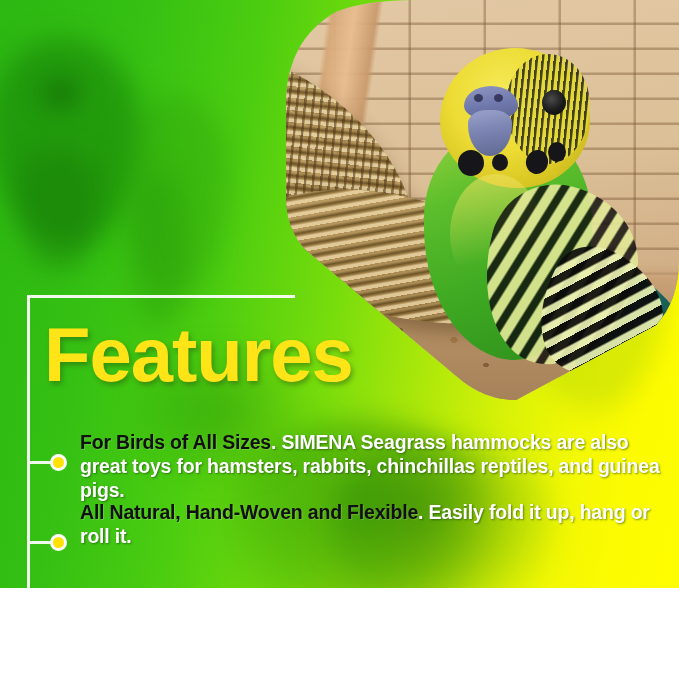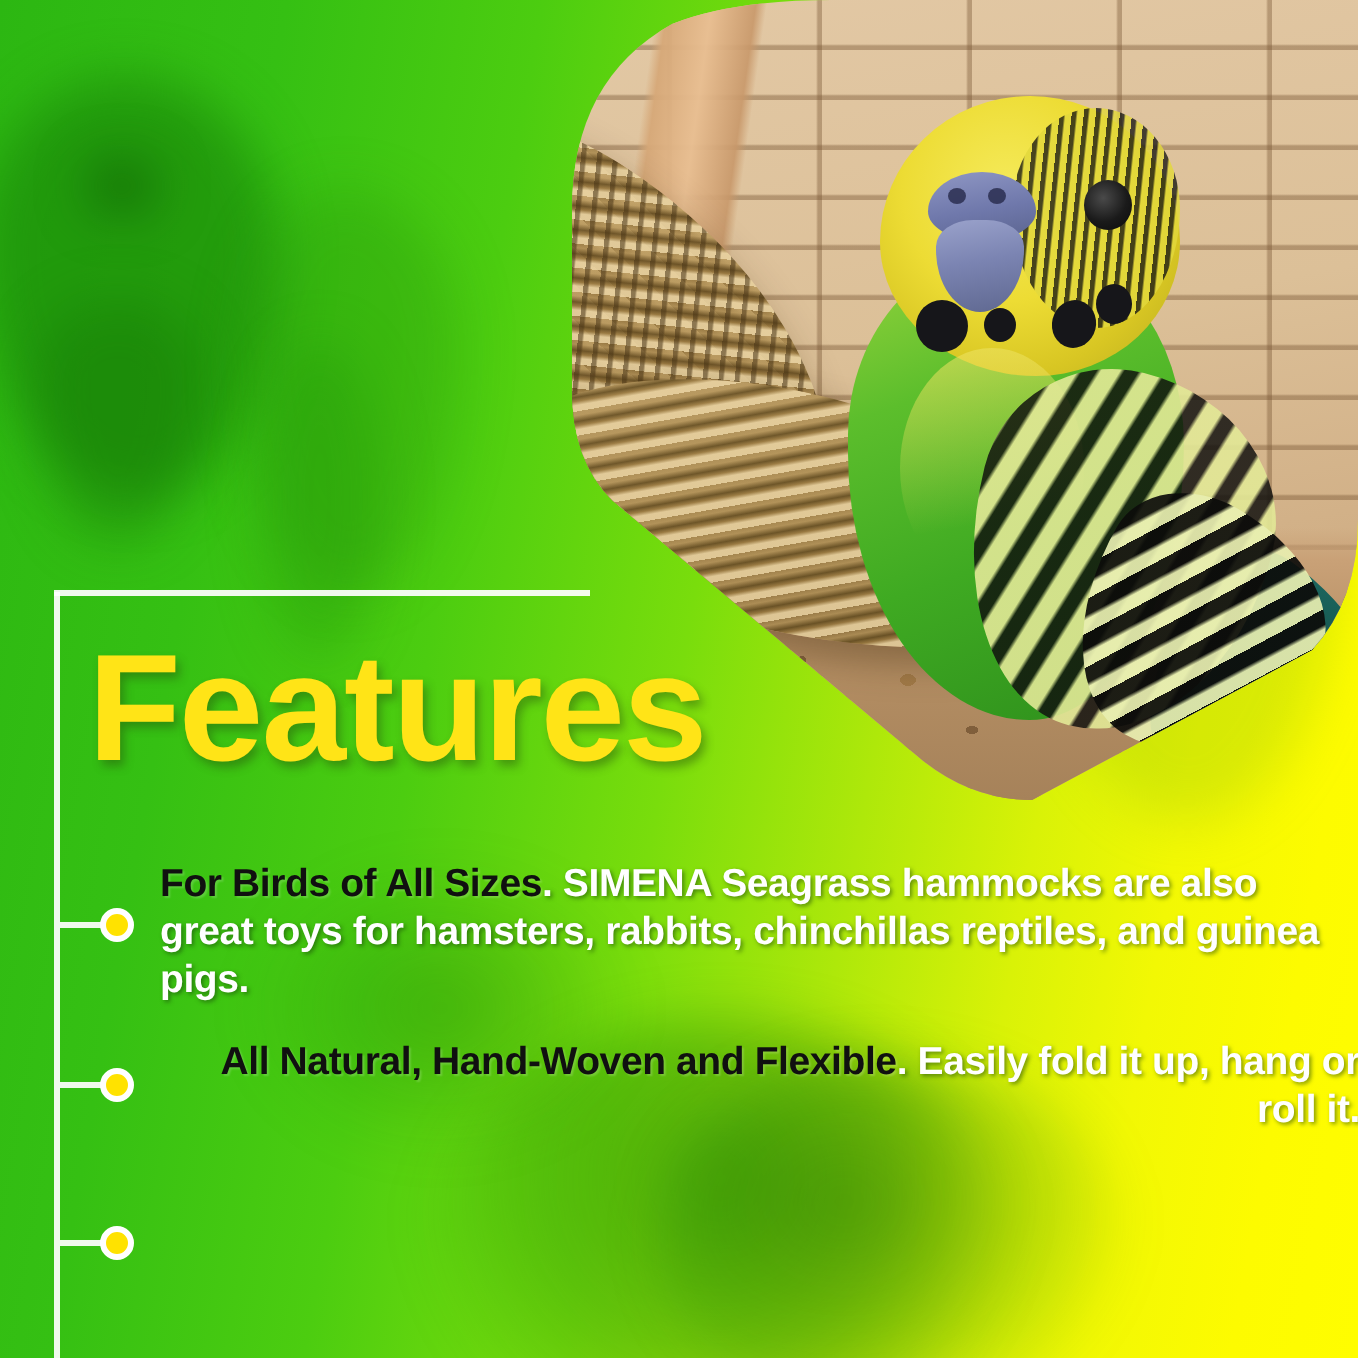--- a/index.html
+++ b/index.html
@@ -3,21 +3,21 @@
 <meta charset="utf-8">
 <style>
   html, body {
     margin: 0;
     padding: 0;
     background: #ffffff;
   }
   #page {
     position: relative;
     width: 679px;
-    height: 679px;
+    height: 588px;
     overflow: hidden;
     font-family: "Liberation Sans", sans-serif;
     background: linear-gradient(100deg,
         #2cb712 0%,
         #35c013 18%,
         #4ccd10 34%,
         #79dd0c 50%,
         #aee80a 63%,
         #d9f207 74%,
         #f2f804 83%,
@@ -428,18 +428,18 @@
   <div class="rail-v"></div>
 
   <div class="features-title">Features</div>
 
   <div class="bullet-connector" style="top:461px;"></div>
   <div class="bullet-dot" style="top:454px;"></div>
   <div class="bullet-text" style="top:431px;"><span class="lead">For Birds of All Sizes</span><span>. SIMENA Seagrass hammocks are also great toys for hamsters, rabbits, chinchillas reptiles, and guinea pigs.</span></div>
 
   <div class="bullet-connector" style="top:541px;"></div>
   <div class="bullet-dot" style="top:534px;"></div>
-  <div class="bullet-text" style="top:520px;text-align:right;"><span class="lead">All Natural, Hand-Woven and Flexible</span><span>. Easily fold it up, hang or roll it.</span></div>
+  <div class="bullet-text" style="top:501px;"><span class="lead">All Natural, Hand-Woven and Flexible</span><span>. Easily fold it up, hang or roll it.</span></div>
 
   <div class="bullet-connector" style="top:620px;"></div>
   <div class="bullet-dot" style="top:613px;"></div>
 
 </div>
 
 </body></html>

